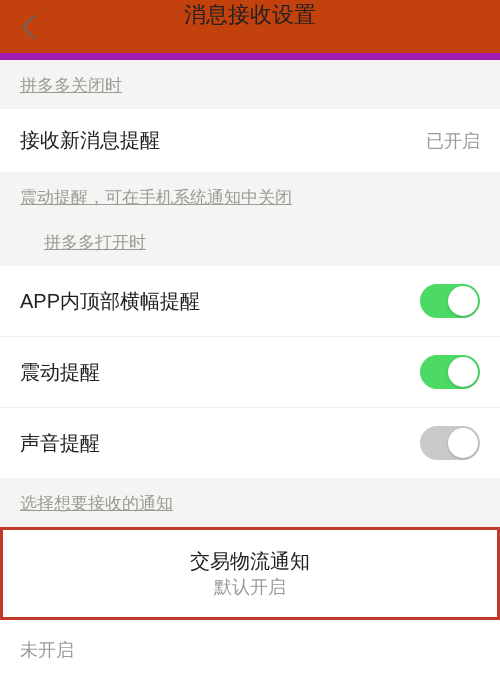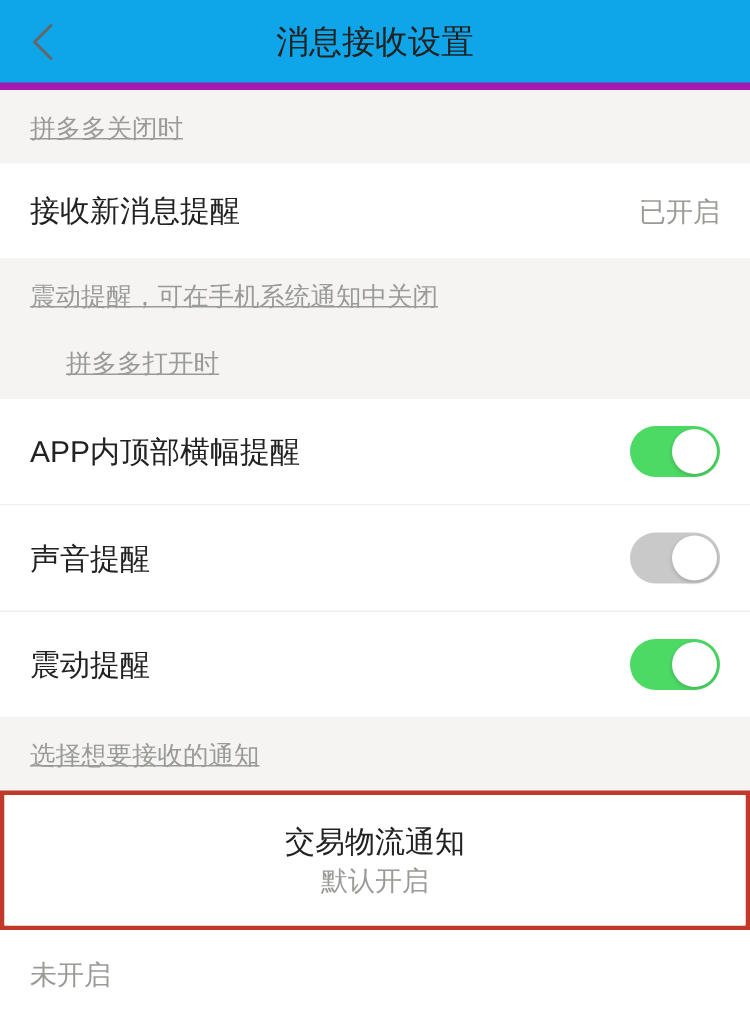--- a/index.html
+++ b/index.html
@@ -4,26 +4,26 @@
   <style>
     * { margin: 0; padding: 0; box-sizing: border-box; }
     body {
       font-family: -apple-system, "Helvetica Neue", Arial, sans-serif;
       background: #f5f4f2;
       width: 500px;
       height: 678px;
       overflow: hidden;
     }
     .header {
-      background: #0ea5e9;
+      background: #c2410c;
       height: 60px;
       display: flex;
-      align-items: center;
+      align-items: flex-start;
       position: relative;
-      border-bottom: 5px solid #a21caf;
+      border-bottom: 7px solid #a21caf;
     }
     .back-btn {
       position: absolute;
       left: 12px;
       top: 50%;
       transform: translateY(-50%);
       width: 32px;
       height: 32px;
       display: flex;
       align-items: center;
@@ -117,28 +117,28 @@
 <div class="section-label tight">拼多多打开时</div>
 
 <div class="group">
   <div class="row">
     <span class="row-label">APP内顶部横幅提醒</span>
     <div class="toggle on">
         <div class="knob"></div>
       </div>
   </div>
   <div class="row">
-    <span class="row-label">声音提醒</span>
-    <div class="toggle off">
+    <span class="row-label">震动提醒</span>
+    <div class="toggle on">
         <div class="knob"></div>
       </div>
   </div>
   <div class="row">
-    <span class="row-label">震动提醒</span>
-    <div class="toggle on">
+    <span class="row-label">声音提醒</span>
+    <div class="toggle off">
         <div class="knob"></div>
       </div>
   </div>
 </div>
 
 <div class="section-label">选择想要接收的通知</div>
 
 <div class="highlight-box">
   <div class="row">
     <span class="row-label">交易物流通知</span>

